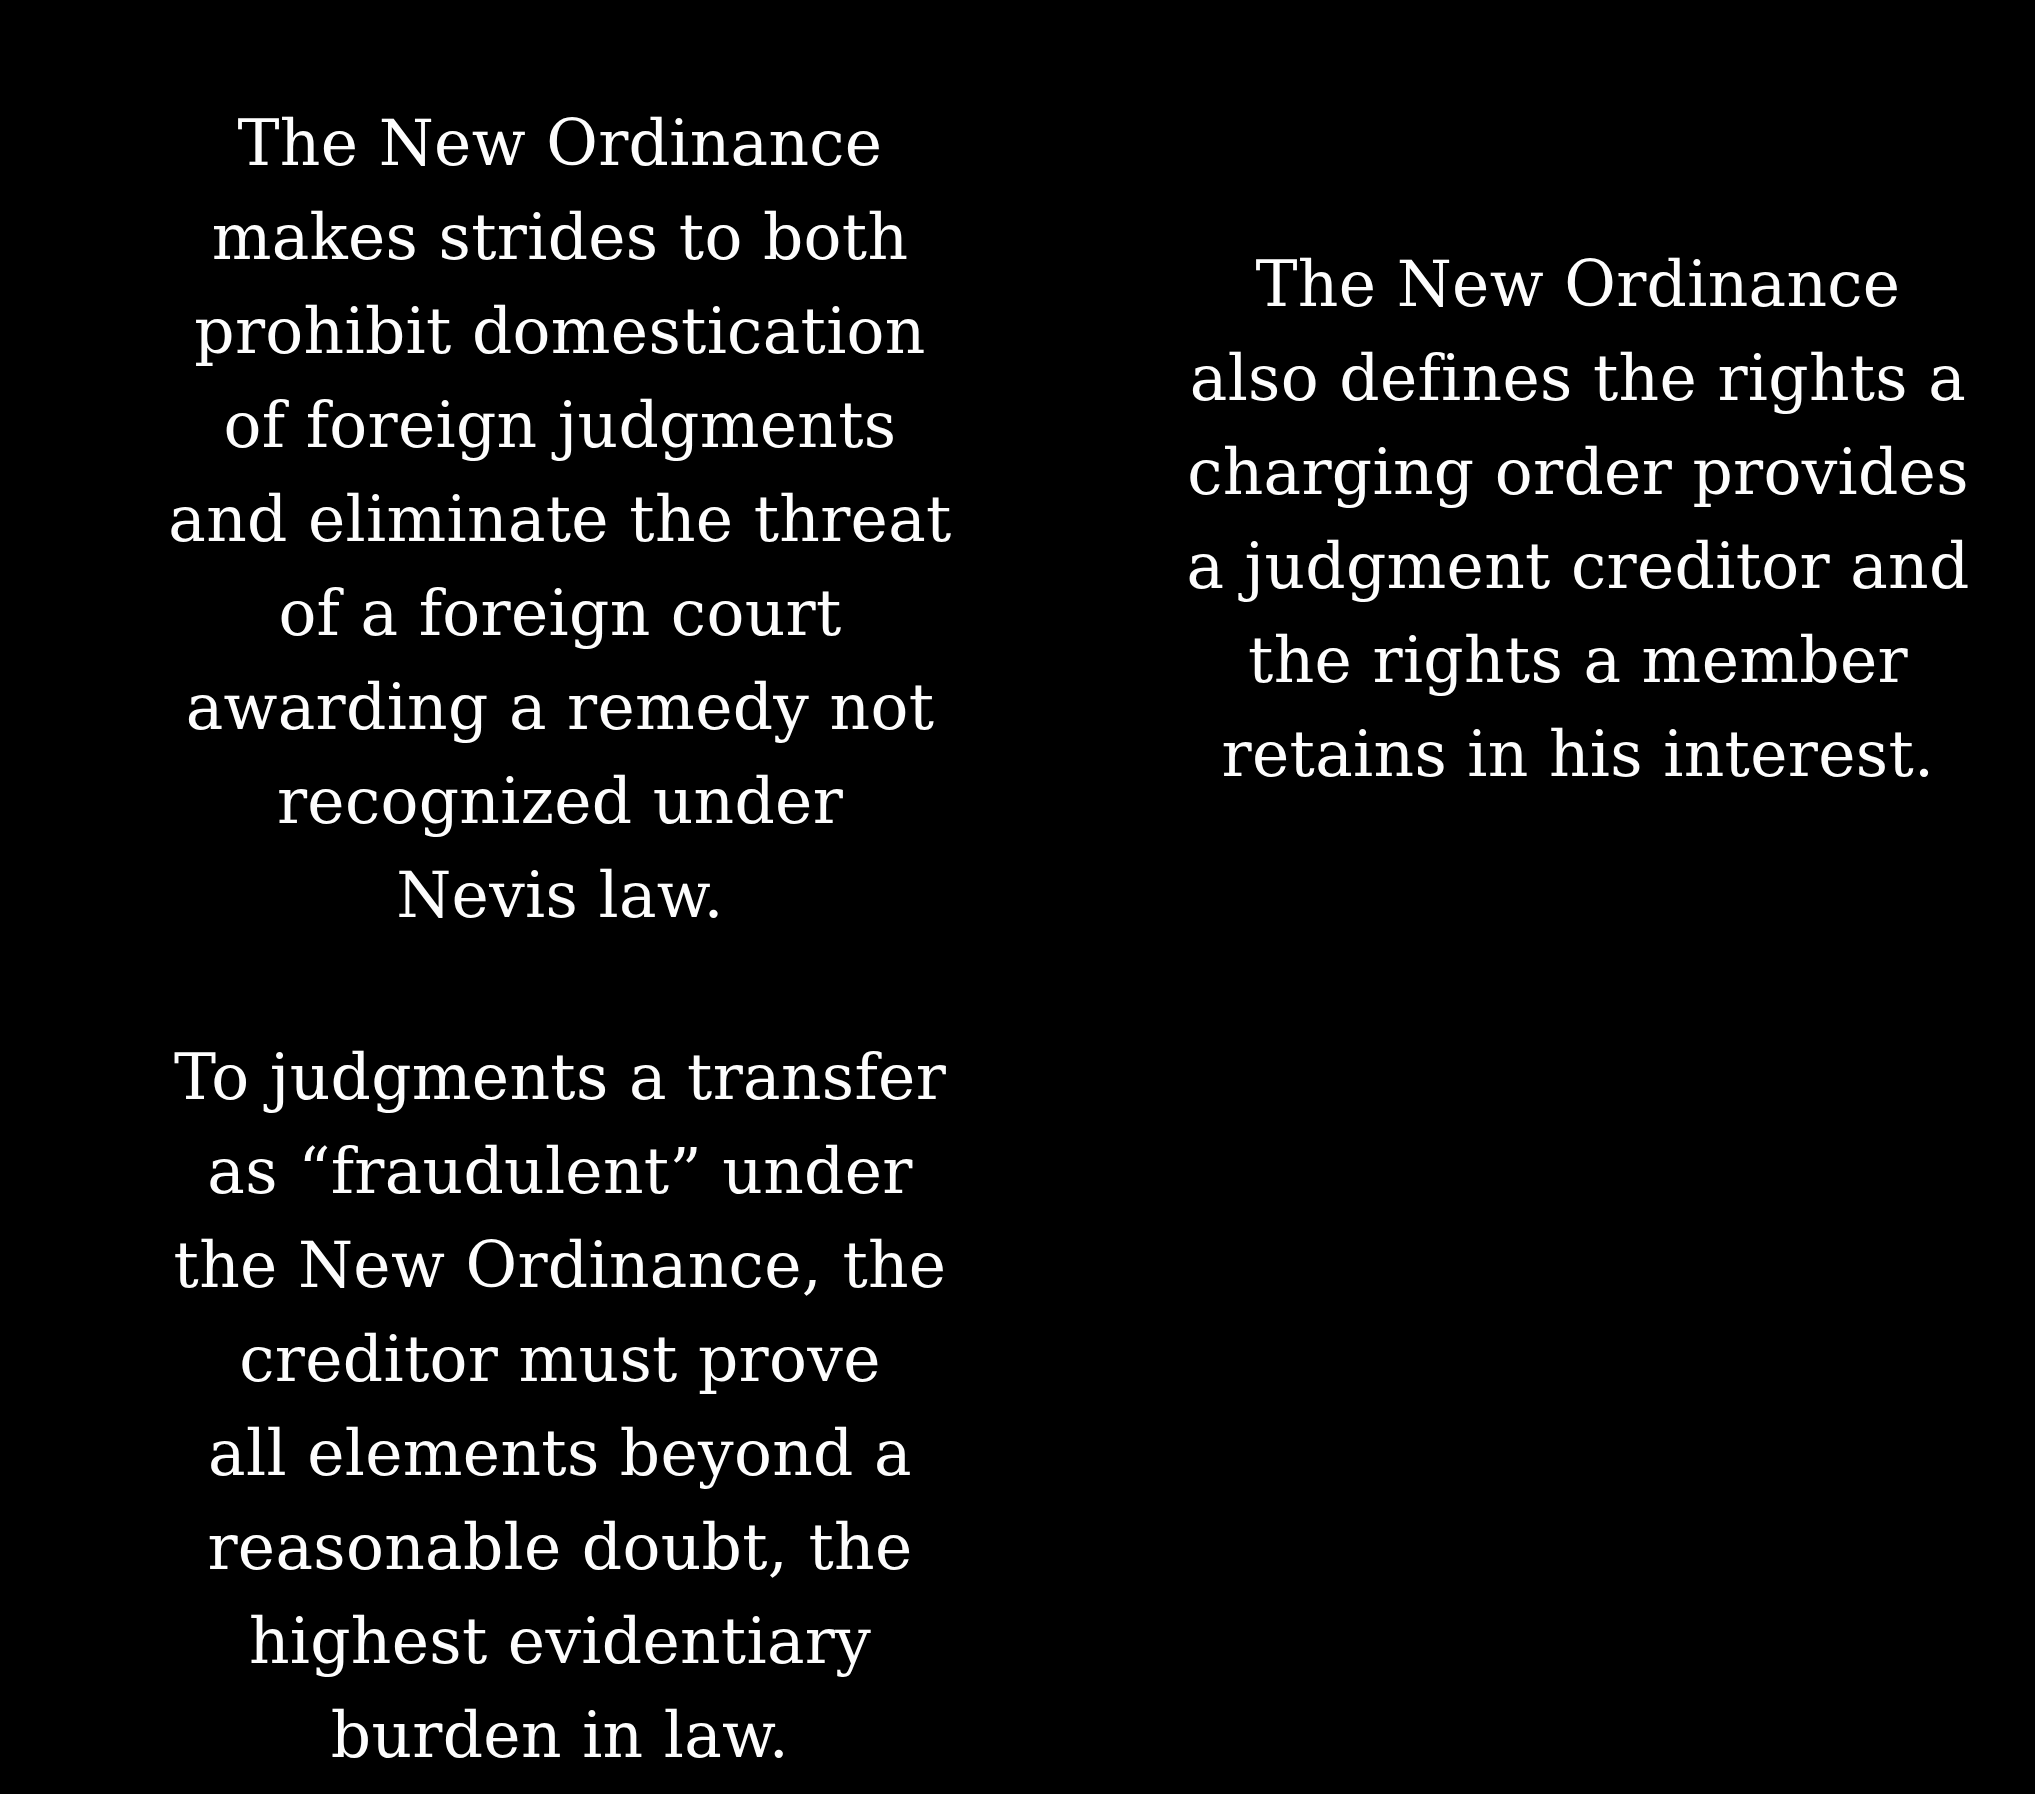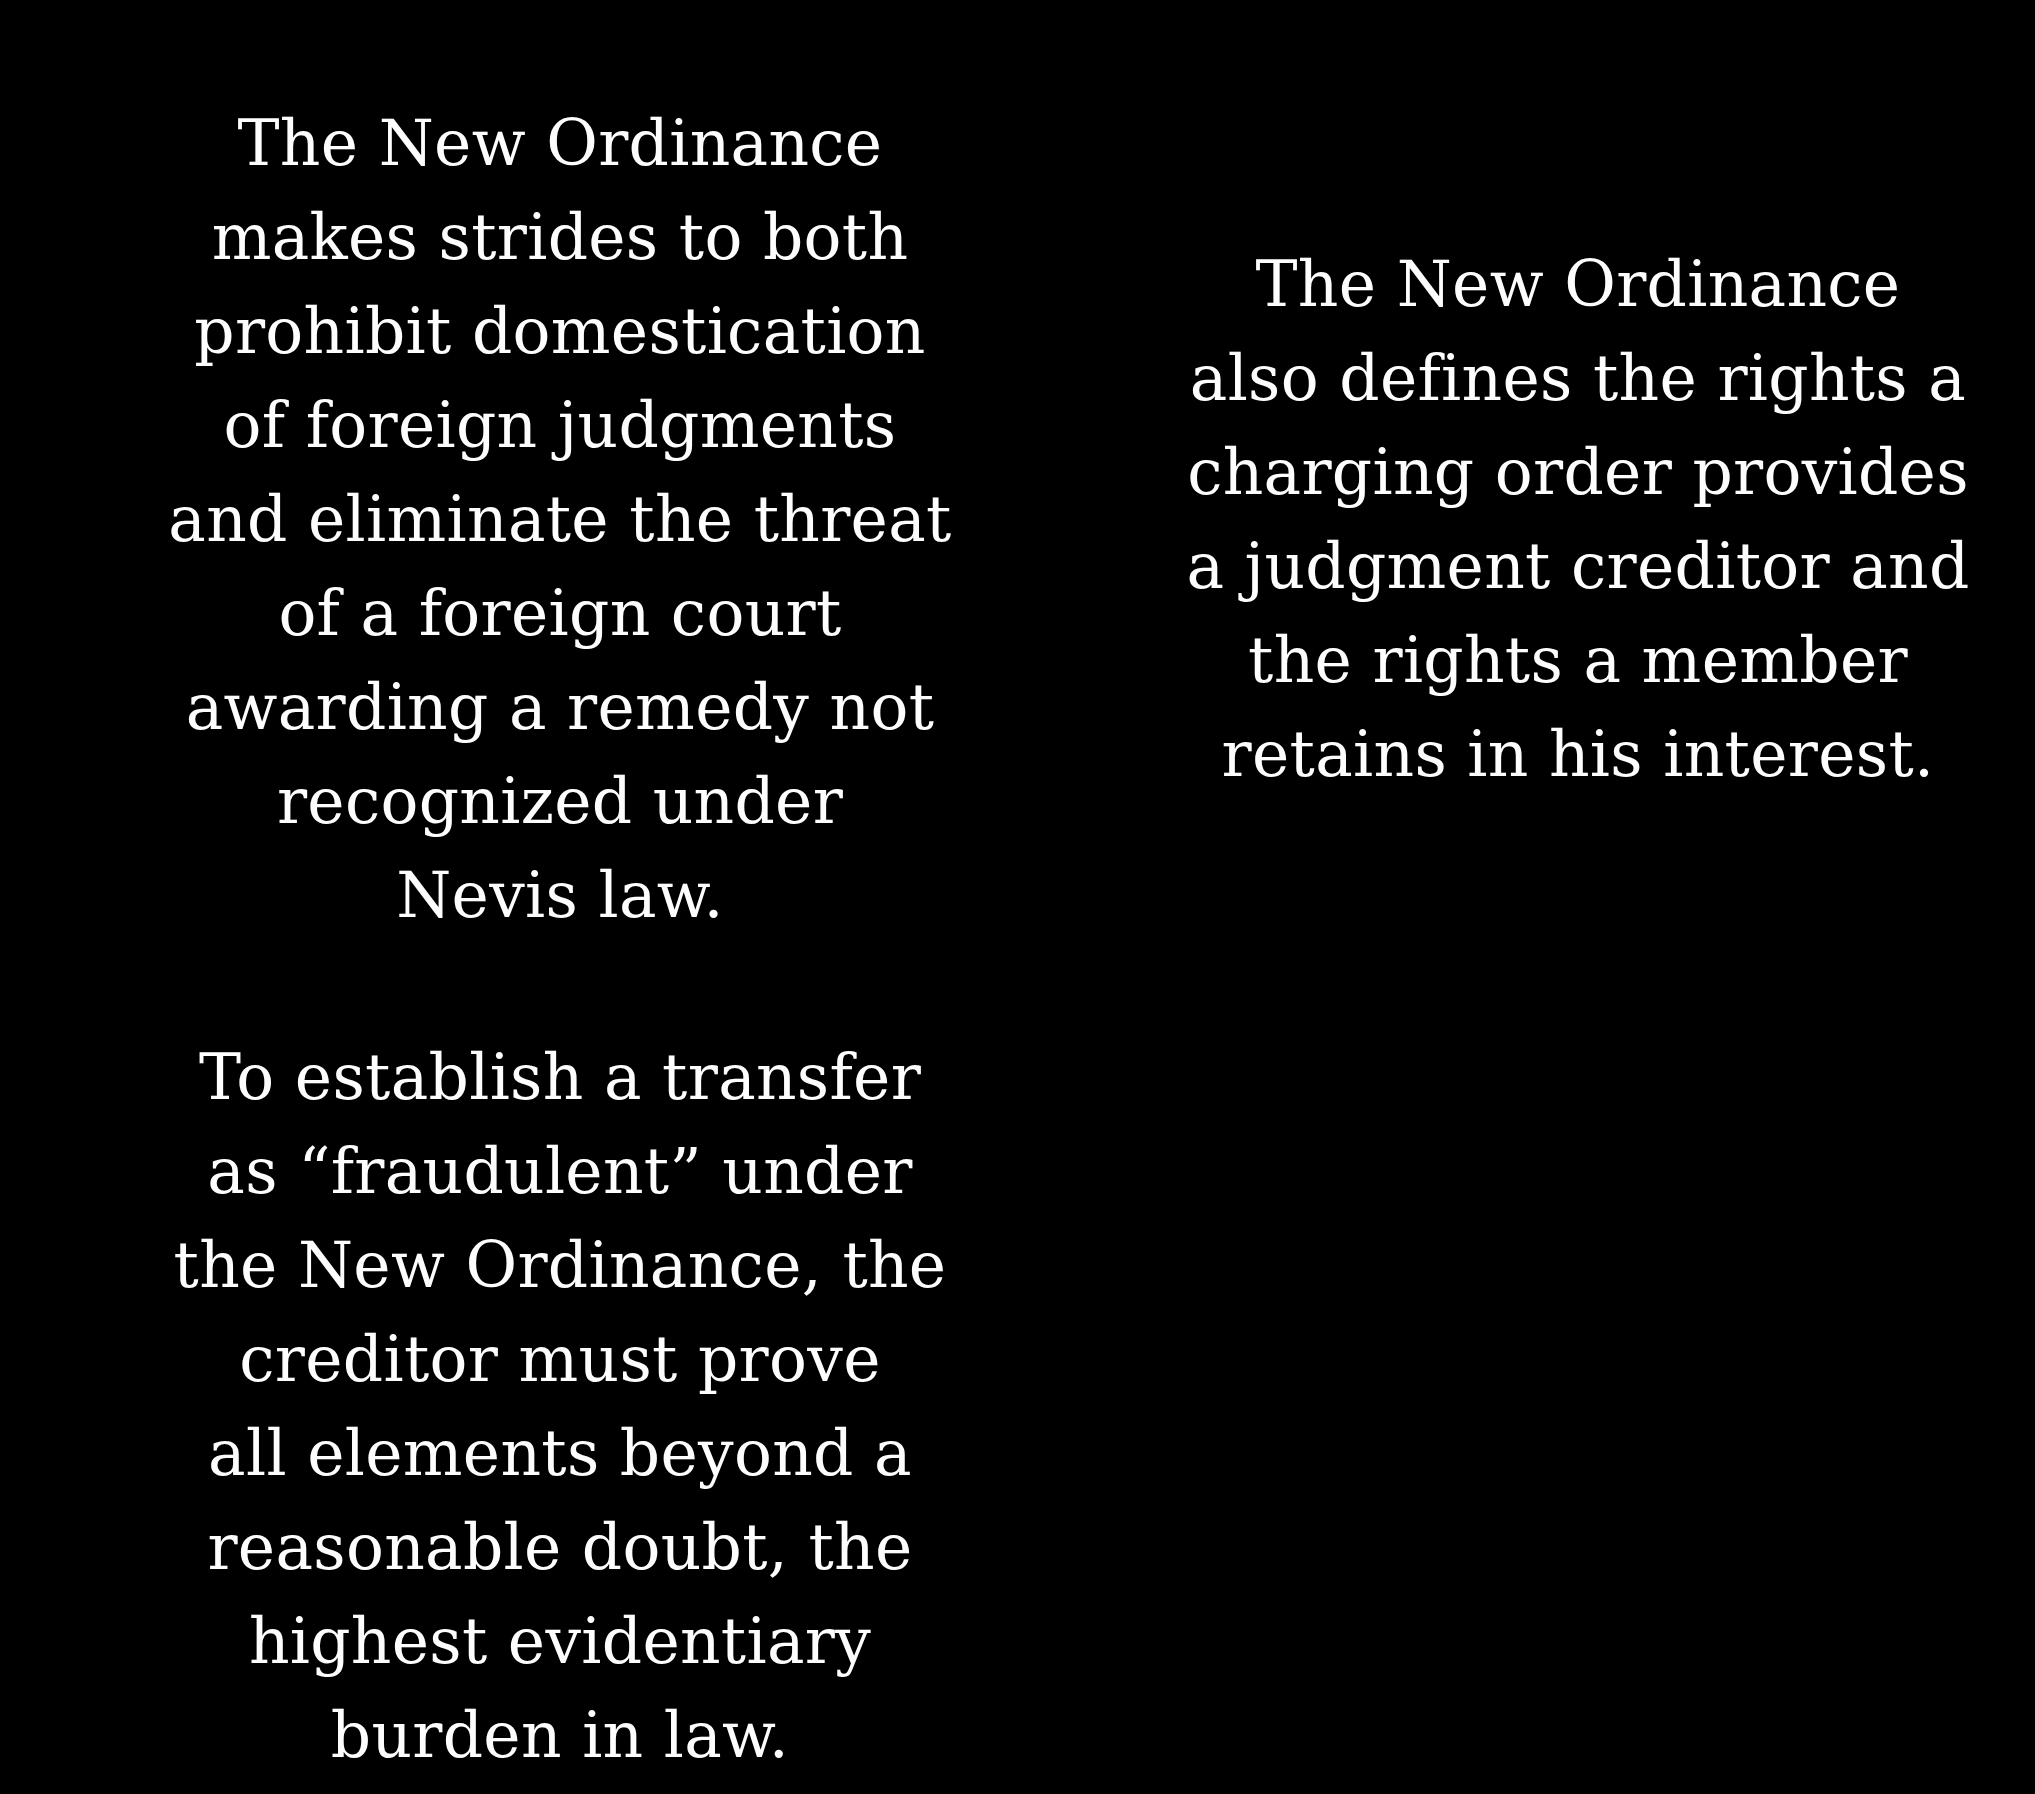--- a/index.html
+++ b/index.html
@@ -54,21 +54,21 @@
   </div>
   <div class="cell top">
     <p class="quote">The New Ordinance
 also defines the rights a
 charging order provides
 a judgment creditor and
 the rights a member
 retains in his interest.</p>
   </div>
   <div class="cell bottom">
-    <p class="quote">To establish a transfer
+    <p class="quote">To judgments a transfer
 as “fraudulent” under
 the New Ordinance, the
 creditor must prove
 all elements beyond a
 reasonable doubt, the
 highest evidentiary
 burden in law.</p>
   </div>
 </div>
 

